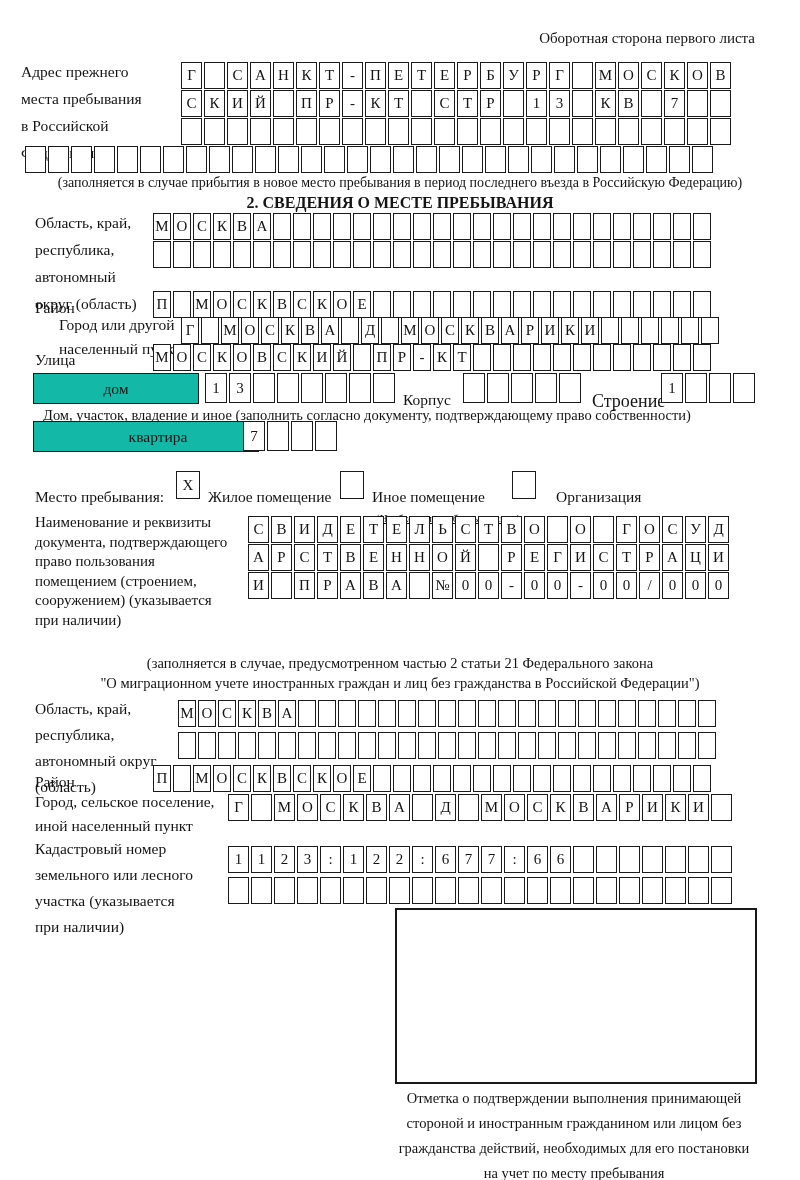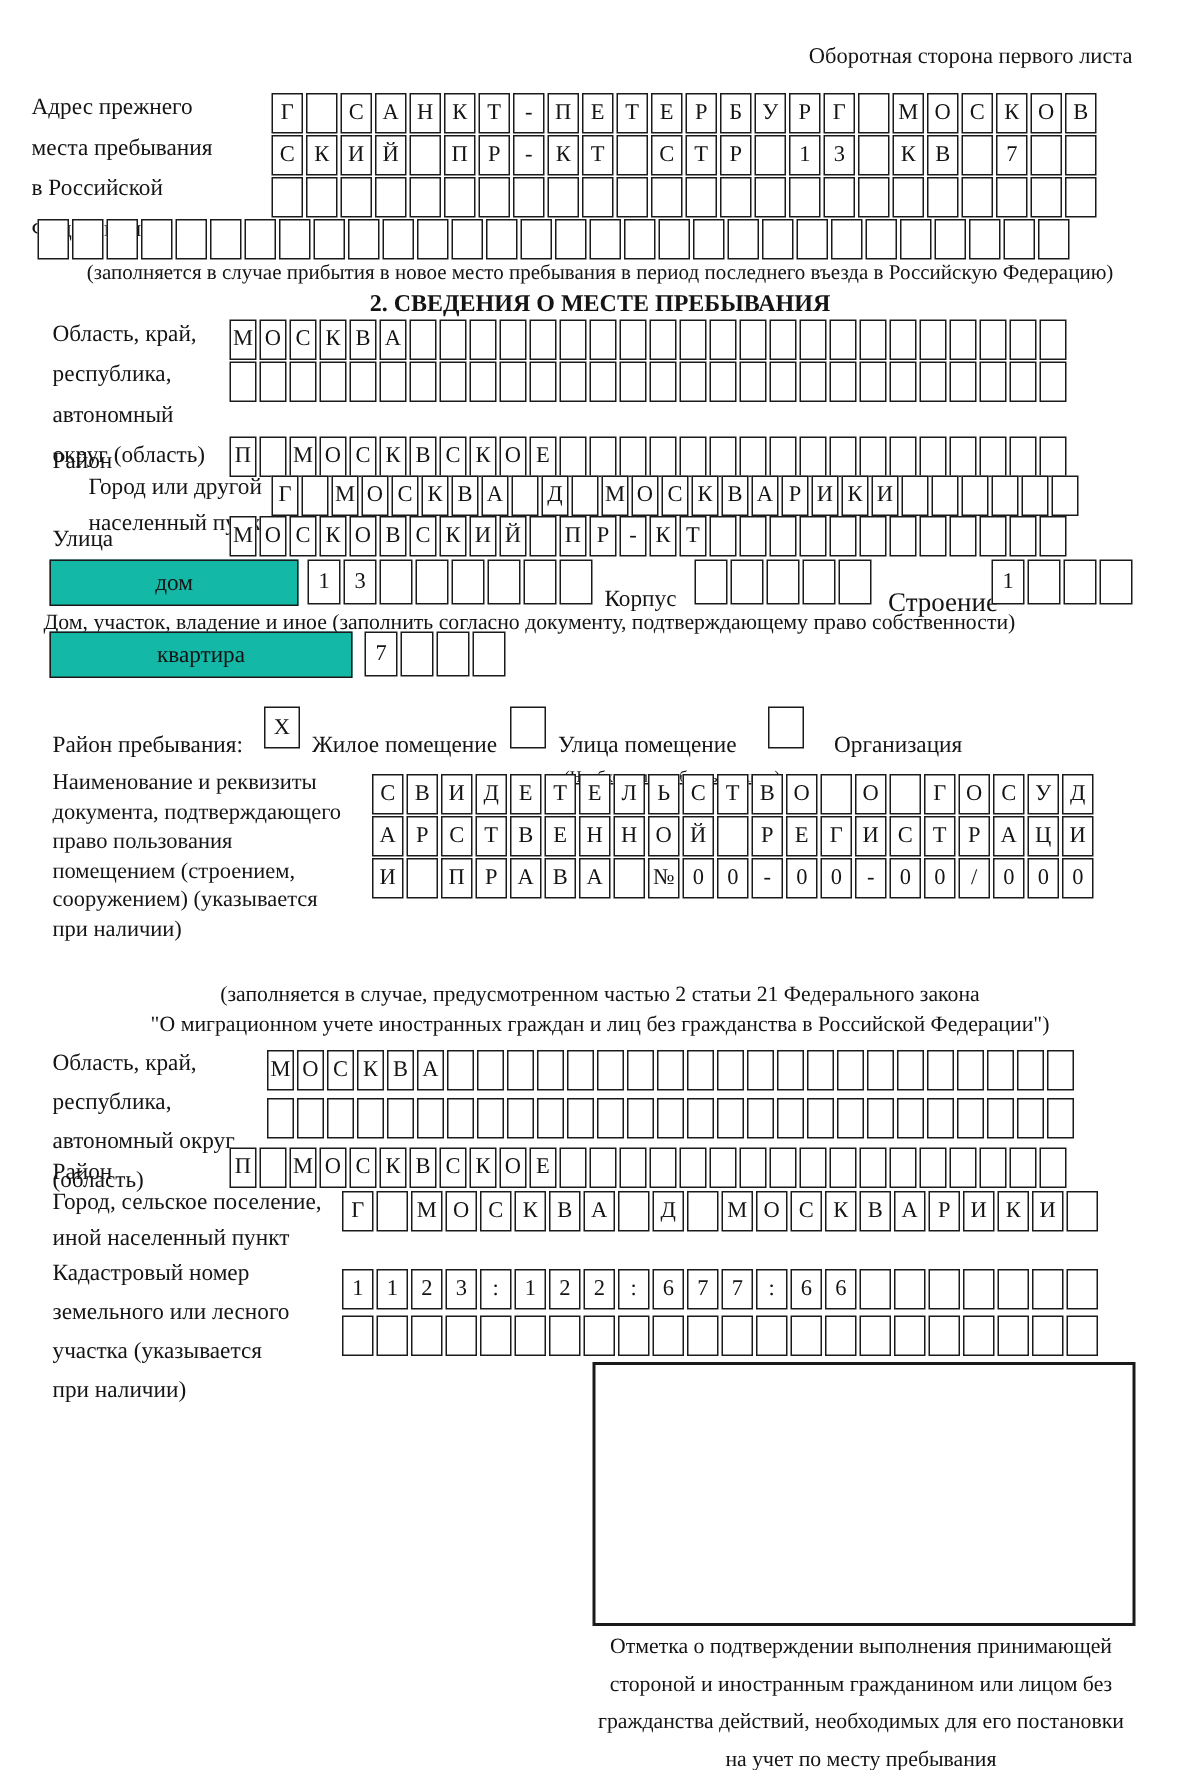--- a/index.html
+++ b/index.html
@@ -337,35 +337,35 @@
       <div class="cell"></div>
       <div class="cell"></div>
     </div>
   <div class="abs" style="left:592px;top:379px;font-size:18px;font-family:Liberation Serif, serif;">Строение</div>
   <div class="row tall" style="left:661px;top:373px;">
       <div class="cell">1</div>
       <div class="cell"></div>
       <div class="cell"></div>
       <div class="cell"></div>
     </div>
-  <div class="caption" style="left:29px;top:407px;">Дом, участок, владение и иное (заполнить согласно документу, подтверждающему право собственности)</div>
-
-  <div class="widebox" style="left:33px;top:421px;width:200px;height:29px;">квартира</div>
+  <div class="caption" style="left:43px;top:407px;">Дом, участок, владение и иное (заполнить согласно документу, подтверждающему право собственности)</div>
+
+  <div class="widebox" style="left:33px;top:421px;width:200px;height:29px;padding-left:24px;">квартира</div>
   <div class="row tall" style="left:243px;top:421px;">
       <div class="cell">7</div>
       <div class="cell"></div>
       <div class="cell"></div>
       <div class="cell"></div>
     </div>
 
-  <div class="abs" style="left:35px;top:476px;font-size:15.5px;">Район пребывания:</div>
+  <div class="abs" style="left:35px;top:476px;font-size:15.5px;">Место пребывания:</div>
   <div class="checkbox" style="left:176px;top:471px;">X</div>
   <div class="abs" style="left:208px;top:476px;font-size:15.5px;">Жилое помещение</div>
   <div class="checkbox" style="left:340px;top:471px;"></div>
-  <div class="abs" style="left:372px;top:476px;font-size:15.5px;">Улица помещение</div>
+  <div class="abs" style="left:372px;top:476px;font-size:15.5px;">Иное помещение</div>
   <div class="checkbox" style="left:512px;top:471px;"></div>
   <div class="abs" style="left:556px;top:476px;font-size:15.5px;">Организация</div>
   <div class="abs" style="left:160px;top:500px;width:360px;text-align:right;font-size:11px;text-decoration:underline;">(Необходимо выбрать нужное)</div>
 
   <div class="label" style="left:35px;top:513px;line-height:19.5px;font-size:15px;">Наименование и реквизиты
 документа, подтверждающего
 право пользования
 помещением (строением,
 сооружением) (указывается
 при наличии)</div>

